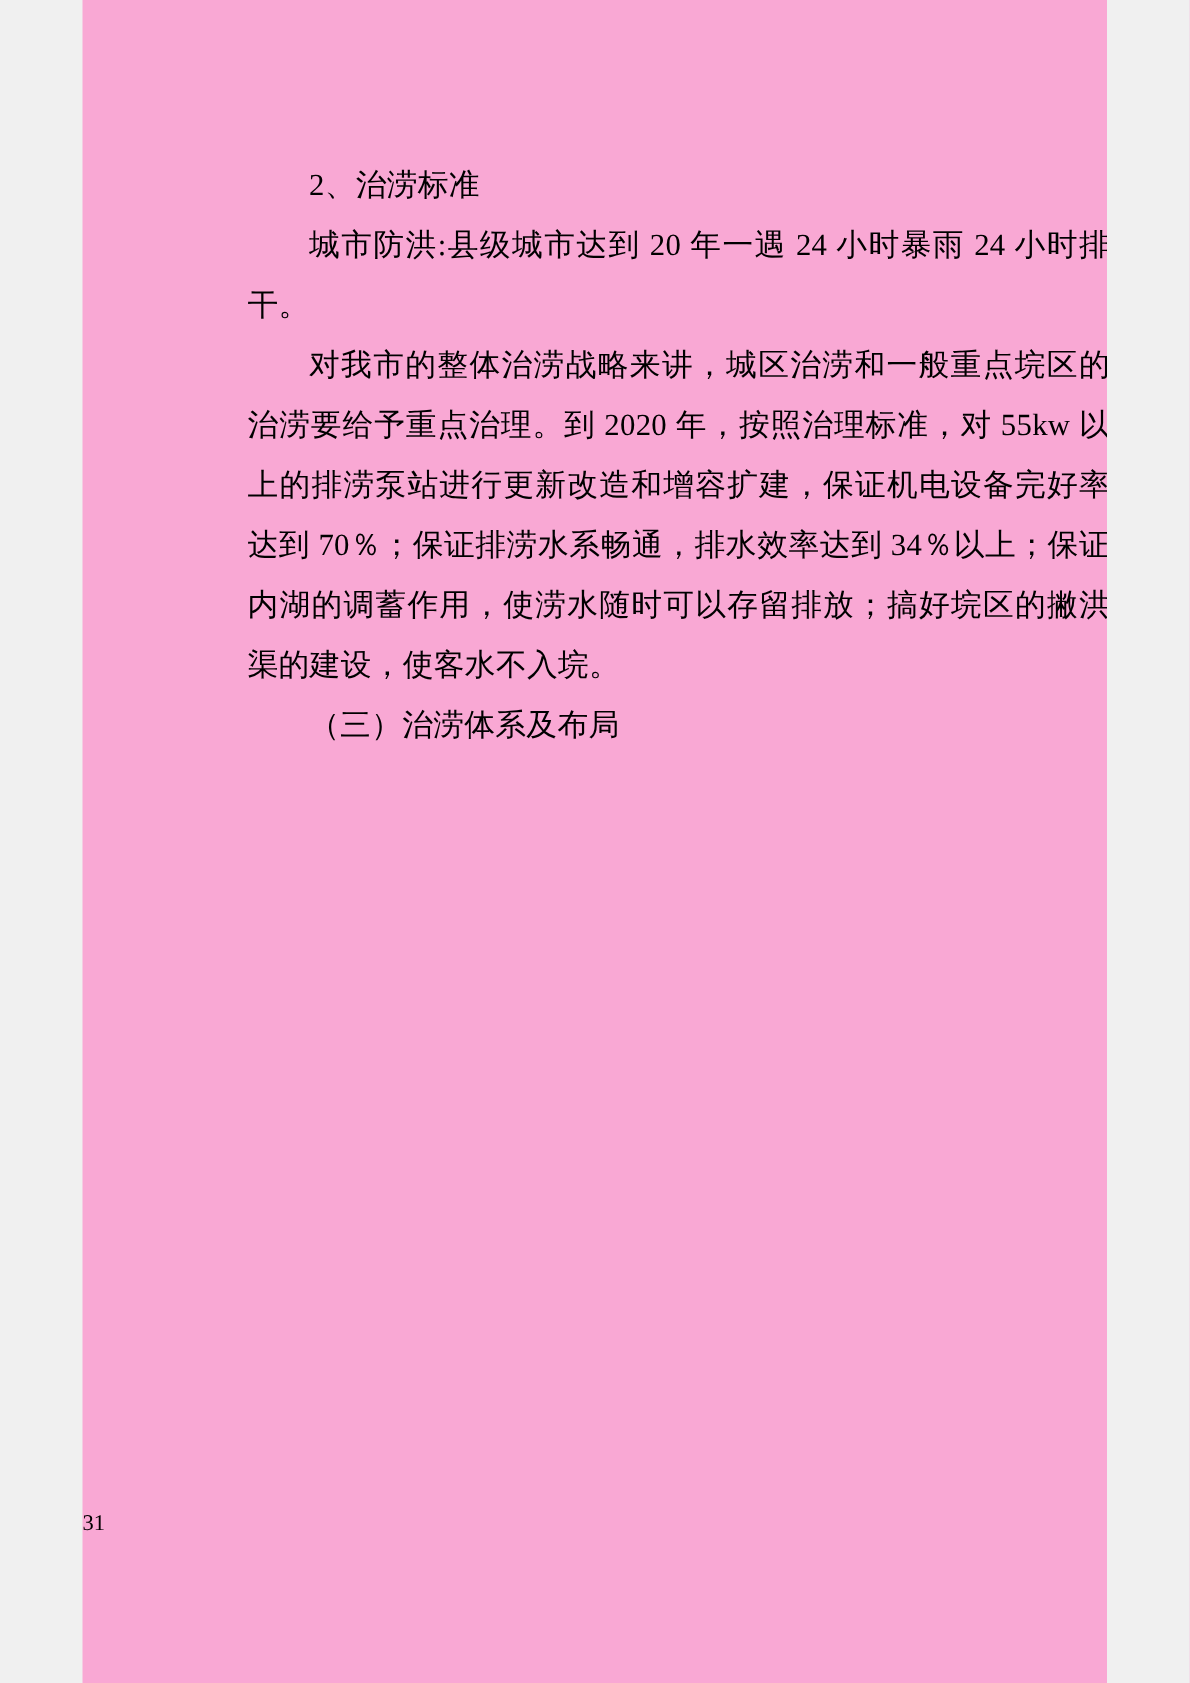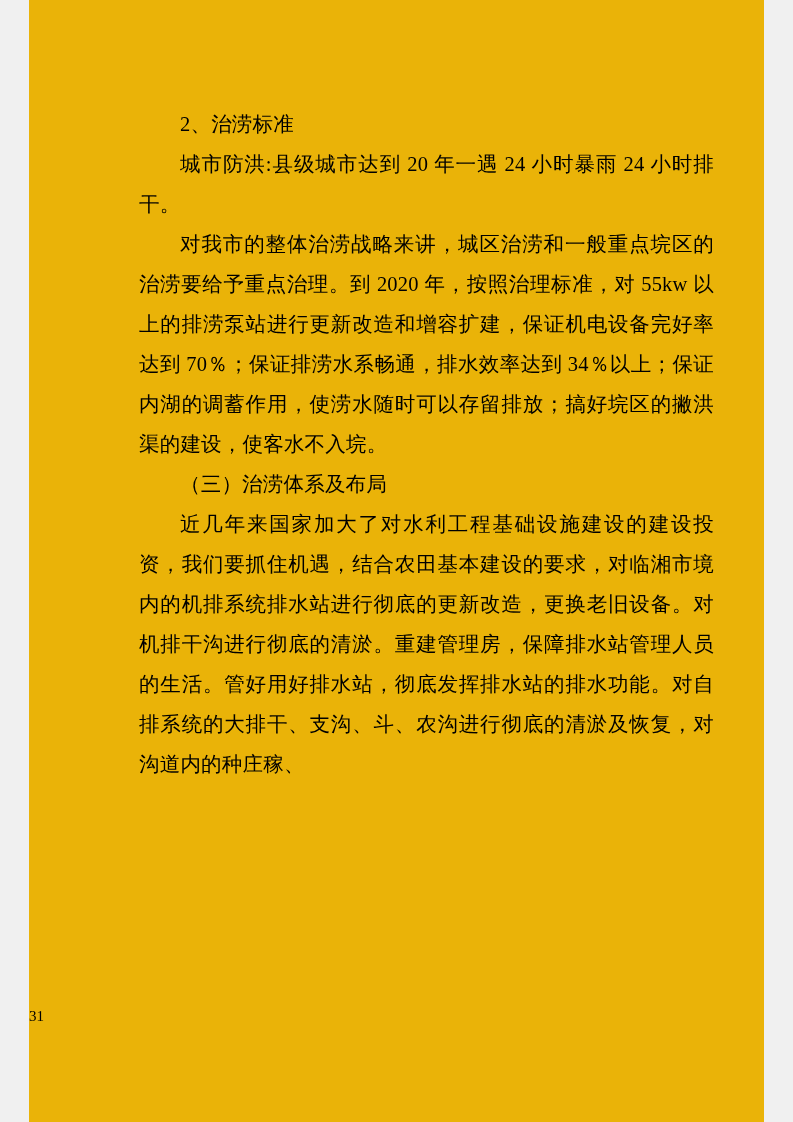--- a/index.html
+++ b/index.html
@@ -1,23 +1,23 @@
 <!DOCTYPE html>
 <html><head>
 <meta charset="utf-8">
 <style>
   html, body {
     margin: 0;
     padding: 0;
     background: #f0f0f0;
   }
   .page {
-    width: 735px;
+    width: 683px;
     height: 1122px;
-    background: #eab308;
+    background: #f9a8d4;
     position: relative;
     margin: 0 auto;
     box-sizing: border-box;
     overflow: hidden;
     font-family: "Liberation Serif", "DejaVu Serif", serif;
     color: #000000;
     padding-left: 25px;
   }
   .content {
     position: absolute;
@@ -56,16 +56,15 @@
 </style>
 </head>
 <body>
 
 <div class="page">
   <div class="content">
     <p class="para indent">2、治涝标准</p>
     <p class="para indent">城市防洪:县级城市达到 20 年一遇 24 小时暴雨 24 小时排干。</p>
     <p class="para indent">对我市的整体治涝战略来讲，城区治涝和一般重点垸区的治涝要给予重点治理。到 2020 年，按照治理标准，对 55kw 以上的排涝泵站进行更新改造和增容扩建，保证机电设备完好率达到 70％；保证排涝水系畅通，排水效率达到 34％以上；保证内湖的调蓄作用，使涝水随时可以存留排放；搞好垸区的撇洪渠的建设，使客水不入垸。</p>
     <p class="heading">（三）治涝体系及布局</p>
-    <p class="para indent">近几年来国家加大了对水利工程基础设施建设的建设投资，我们要抓住机遇，结合农田基本建设的要求，对临湘市境内的机排系统排水站进行彻底的更新改造，更换老旧设备。对机排干沟进行彻底的清淤。重建管理房，保障排水站管理人员的生活。管好用好排水站，彻底发挥排水站的排水功能。对自排系统的大排干、支沟、斗、农沟进行彻底的清淤及恢复，对沟道内的种庄稼、</p>
   </div>
   <div class="pagenum">31</div>
 </div>
 
 </body></html>

